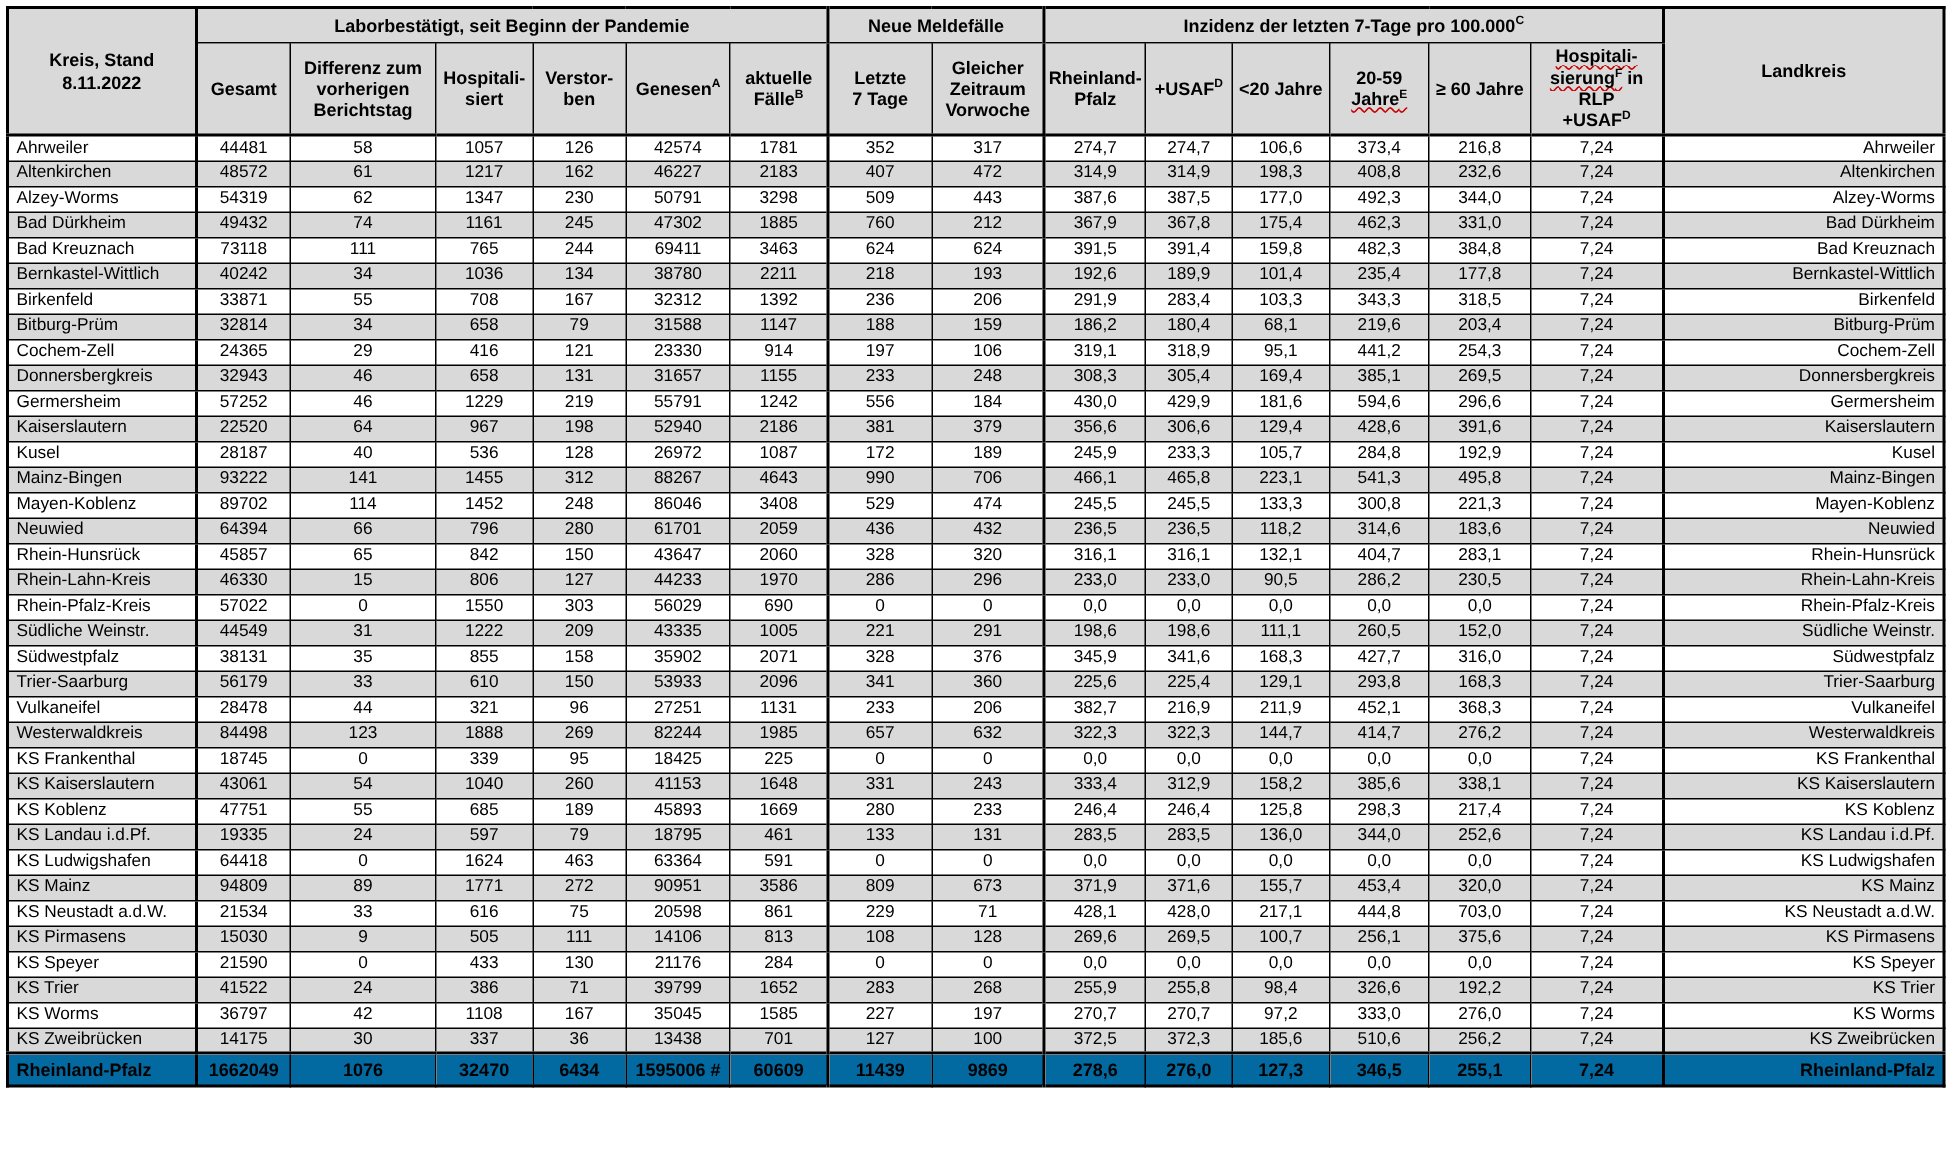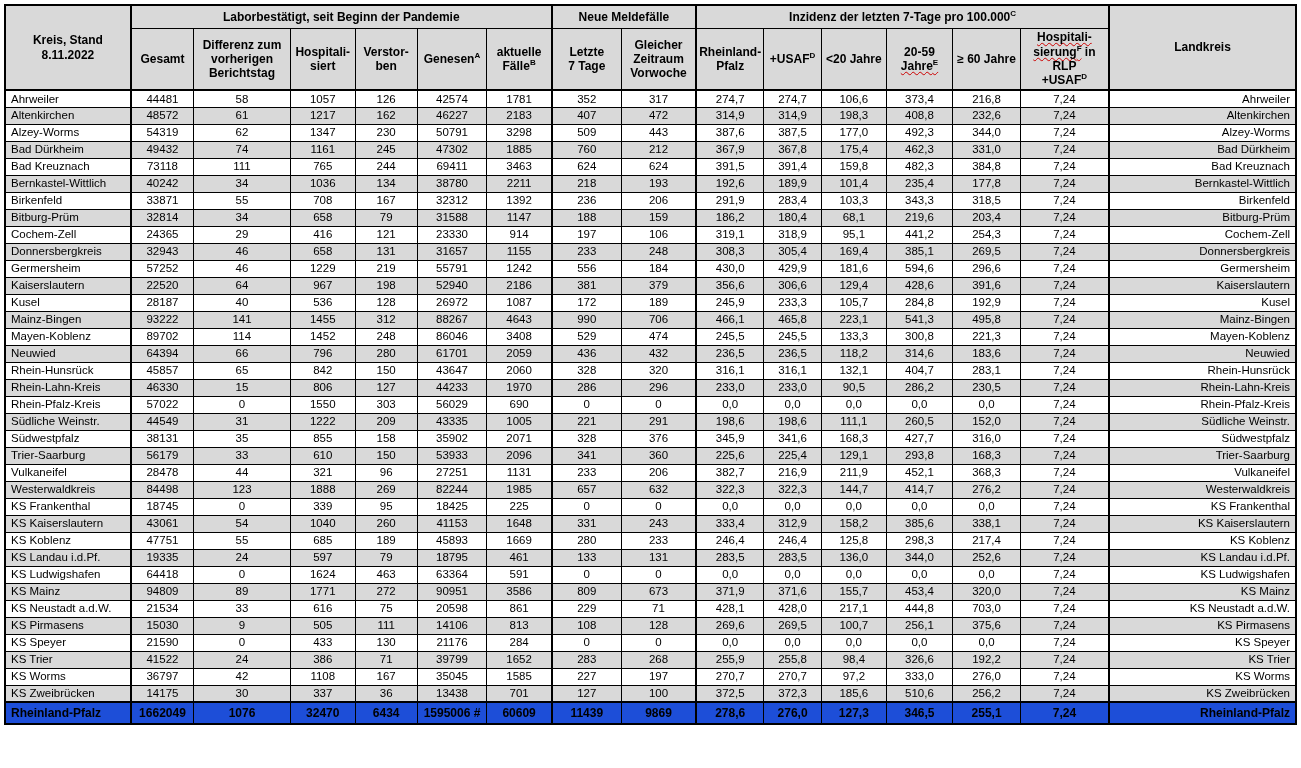--- a/index.html
+++ b/index.html
@@ -41,21 +41,21 @@
     background: #ffffff;
   }
   td.c-name { text-align: left; padding-left: 5px; }
   td.c-land { text-align: right; padding-right: 5px; }
   tbody tr:nth-child(even) td { background: #d9d9d9; }
   tfoot td {
     font-weight: bold;
     font-size: 12px;
     border-top: 2px solid #000;
     height: 22px;
-    background: #1d4ed8;
+    background: #0369a1;
   }
   sup { font-size: 8px; line-height: 0; vertical-align: super; }
   .pre { white-space: pre-line; }
   .sp {
     text-decoration: underline;
     text-decoration-style: wavy;
     text-decoration-color: #cc0000;
     text-decoration-thickness: 1px;
     text-decoration-skip-ink: none;
   }

